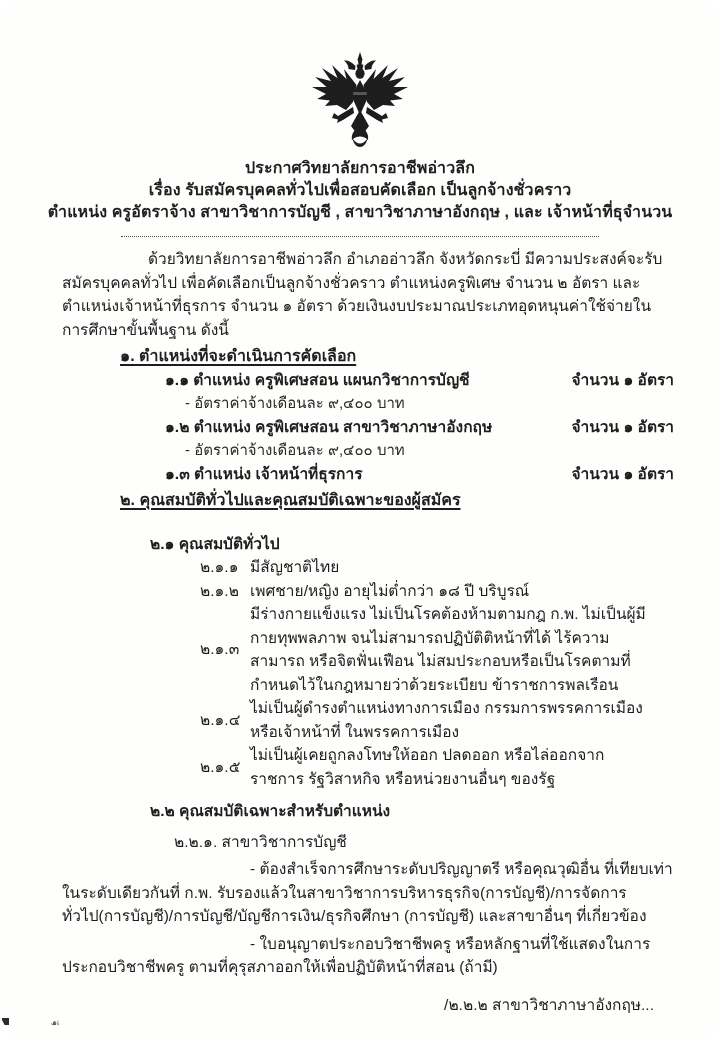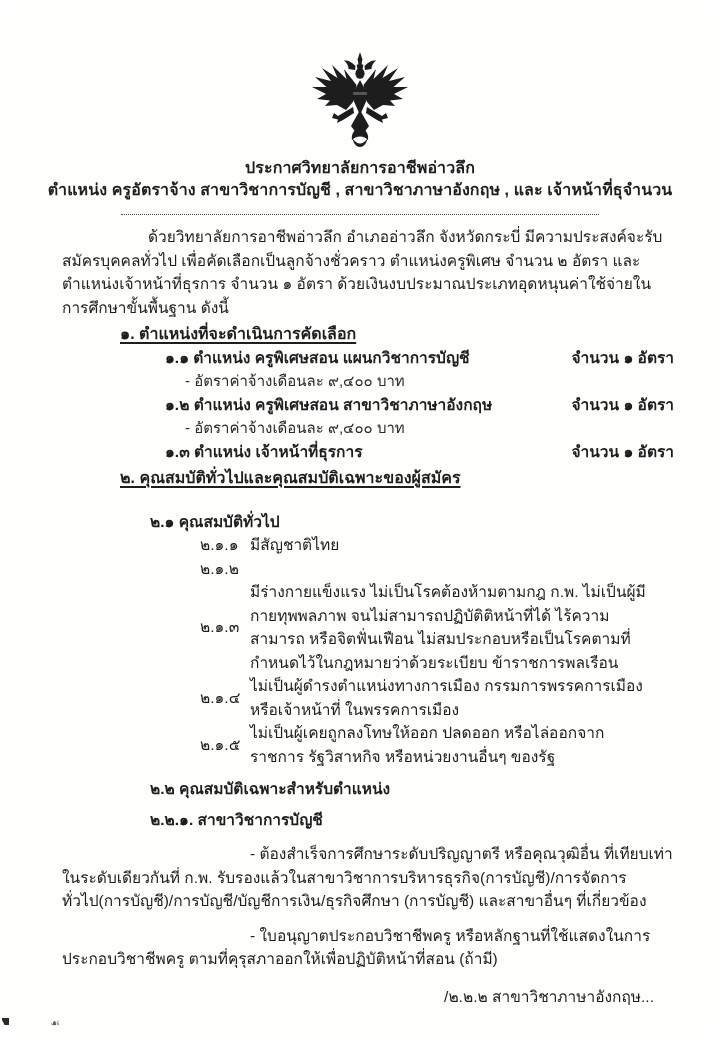--- a/index.html
+++ b/index.html
@@ -81,31 +81,31 @@
   .qual-text { flex: 1; }
 
   .spec-heading {
     font-weight: bold;
     font-size: 15.5px;
     line-height: 23.5px;
     margin-left: 88px;
     margin-top: 9px;
   }
   .spec-subheading {
-    font-weight: bold;
-    font-size: 15.5px;
-    line-height: 23.5px;
-    margin-left: 88px;
+    font-weight: normal;
+    font-size: 15.5px;
+    line-height: 23.5px;
+    margin-left: 112px;
     margin-top: 7px;
   }
   .spec-para {
     font-size: 15.5px;
     line-height: 23.5px;
     text-indent: 188px;
-    margin-top: 11px;
+    margin-top: 4px;
   }
   .footer-ref {
     text-align: right;
     margin-right: 20px;
     margin-top: 14px;
     font-size: 15.5px;
     line-height: 23.5px;
   }
 
   
@@ -154,20 +154,21 @@
 
         <path d="M52 58 L61 74 L56.5 80 L52 76 L47.5 80 L43 74 Z"></path>
         <path d="M52 74 C58 78 61 82 60 88 C57 85 55 84.5 52 84.5 C49 84.5 47 85 44 88 C43 82 46 78 52 74 Z"></path>
         <path d="M44 86 C47 90 49.5 91.5 52 91.5 C54.5 91.5 57 90 60 86 C58 92 55.5 95 52 95 C48.5 95 46 92 44 86 Z"></path>
       </g>
     </svg>
   </div>
 
   <div class="title-block">
     <div class="title-line">ประกาศวิทยาลัยการอาชีพอ่าวลึก</div>
+    <div class="title-line">เรื่อง รับสมัครบุคคลทั่วไปเพื่อสอบคัดเลือก เป็นลูกจ้างชั่วคราว</div>
     <div class="title-line">ตำแหน่ง  ครูอัตราจ้าง  สาขาวิชาการบัญชี , สาขาวิชาภาษาอังกฤษ , และ เจ้าหน้าที่ธุจำนวน</div>
   </div>
 
   <div class="dotted-line"></div>
 
   <div class="content">
 
     <p class="body-text intro">ด้วยวิทยาลัยการอาชีพอ่าวลึก อำเภออ่าวลึก จังหวัดกระบี่ มีความประสงค์จะรับสมัครบุคคลทั่วไป เพื่อคัดเลือกเป็นลูกจ้างชั่วคราว ตำแหน่งครูพิเศษ จำนวน ๒ อัตรา และ ตำแหน่งเจ้าหน้าที่ธุรการ จำนวน ๑ อัตรา ด้วยเงินงบประมาณประเภทอุดหนุนค่าใช้จ่ายในการศึกษาขั้นพื้นฐาน ดังนี้</p>
 
     <div class="sec-heading">๑. ตำแหน่งที่จะดำเนินการคัดเลือก</div>
@@ -192,20 +193,21 @@
     <div class="sec-heading">๒. คุณสมบัติทั่วไปและคุณสมบัติเฉพาะของผู้สมัคร</div>
 
     <div class="sub-heading">๒.๑  คุณสมบัติทั่วไป</div>
 
     <div class="qual-row">
       <span class="qual-no">๒.๑.๑</span>
       <span class="qual-text">มีสัญชาติไทย</span>
     </div>
     <div class="qual-row">
       <span class="qual-no">๒.๑.๒</span>
+      <span class="qual-text">เพศชาย/หญิง อายุไม่ต่ำกว่า ๑๘ ปี บริบูรณ์</span>
     </div>
     <div class="qual-row">
       <span class="qual-no">๒.๑.๓</span>
       <span class="qual-text">มีร่างกายแข็งแรง ไม่เป็นโรคต้องห้ามตามกฎ ก.พ. ไม่เป็นผู้มีกายทุพพลภาพ จนไม่สามารถปฏิบัติติหน้าที่ได้  ไร้ความสามารถ หรือจิตฟั่นเฟือน ไม่สมประกอบหรือเป็นโรคตามที่ กำหนดไว้ในกฎหมายว่าด้วยระเบียบ ข้าราชการพลเรือน</span>
     </div>
     <div class="qual-row">
       <span class="qual-no">๒.๑.๔</span>
       <span class="qual-text">ไม่เป็นผู้ดำรงตำแหน่งทางการเมือง กรรมการพรรคการเมือง หรือเจ้าหน้าที่ ในพรรคการเมือง</span>
     </div>
     <div class="qual-row">

